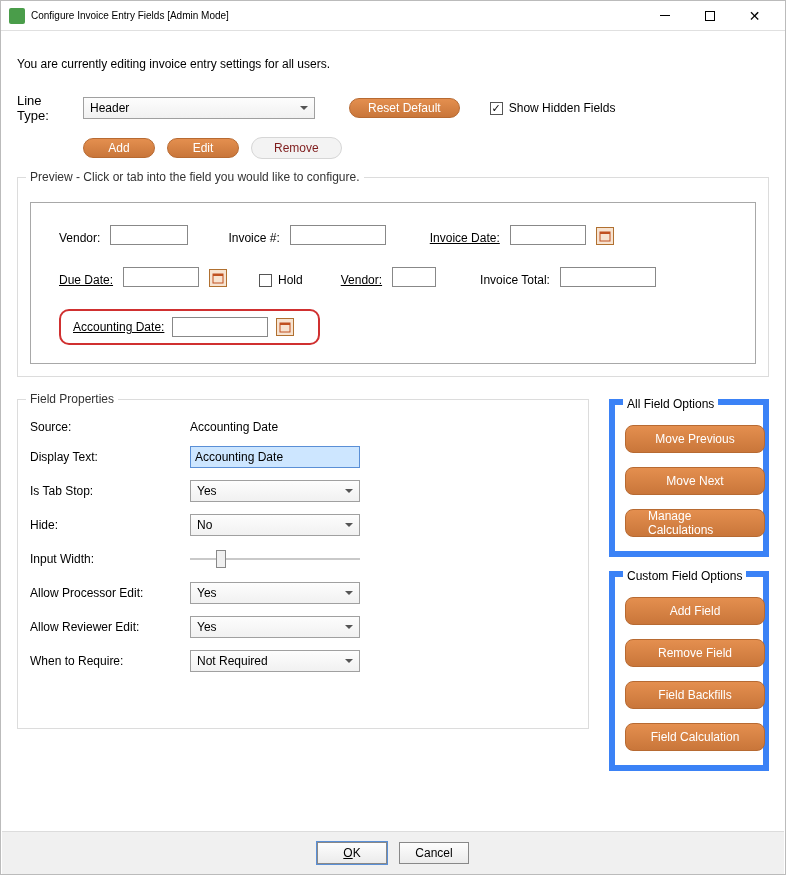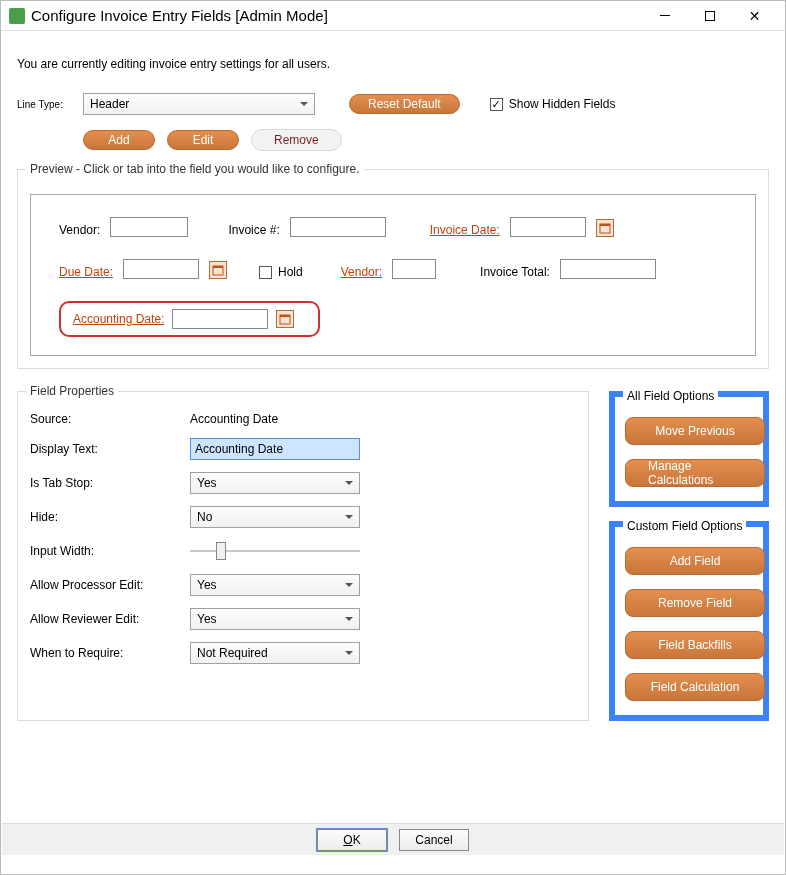--- a/index.html
+++ b/index.html
@@ -2,34 +2,34 @@
 <html><head>
   <meta charset="utf-8">
   <style>
     * { box-sizing: border-box; font-family: "Segoe UI", Tahoma, sans-serif; }
     html, body { margin: 0; padding: 0; }
     body { width: 786px; height: 875px; background: #fff; font-size: 12px; color: #000; border: 1px solid #bbb; position: relative; }
 
     
     .titlebar { height: 30px; display: flex; align-items: center; padding: 0 8px; border-bottom: 1px solid #e0e0e0; }
     .app-icon { width: 16px; height: 16px; background: #4a9d4a; margin-right: 6px; border-radius: 2px; flex: none; }
-    .title-text { flex: 1; font-size: 15px; }
+    .title-text { flex: 1; font-size: 10px; }
     .win-btn { width: 45px; height: 30px; display: flex; align-items: center; justify-content: center; font-family: "Segoe MDL2 Assets", sans-serif; font-size: 10px; }
     .win-btn.close { }
     .win-stroke { width: 10px; height: 1px; background: #000; }
     .win-sq { width: 10px; height: 10px; border: 1px solid #000; }
     .win-x { font-size: 14px; line-height: 1; }
 
     .content { padding: 8px 16px 0 16px; }
 
     .intro { margin: 18px 0 22px 0; font-size: 12px; }
 
     .row { display: flex; align-items: center; gap: 6px; }
 
-    .lbl { font-size: 10px; }
+    .lbl { font-size: 13px; }
 
     
     .dropdown { position: relative; display: inline-flex; align-items: center; height: 22px; border: 1px solid #a0a0a0; background: linear-gradient(#fdfdfd,#f1f1f1); padding: 0 22px 0 6px; font-size: 12px; }
     .dropdown::after { content: ""; position: absolute; right: 6px; top: 50%; width: 0; height: 0; border-left: 4px solid transparent; border-right: 4px solid transparent; border-top: 4px solid #555; transform: translateY(-50%); }
 
     
     .btn-orange { background: linear-gradient(#e48f4f,#c9763a); color: #fff; border: 1px solid #b76a32; border-radius: 11px; height: 20px; display: inline-flex; align-items: center; justify-content: center; font-size: 12px; padding: 0 22px; cursor: default; }
     .btn-orange.wide { min-width: 140px; border-radius: 8px; height: 28px; }
     .btn-disabled { background: #f3f3f3; color: #7f1d1d; border: 1px solid #d6d6d6; border-radius: 11px; height: 22px; display: inline-flex; align-items: center; justify-content: center; font-size: 12px; padding: 0 22px; }
 
@@ -38,21 +38,21 @@
     .chk.checked::after { content: "✓"; font-size: 11px; line-height: 1; color: #000; }
 
     
     .group { border: 1px solid #dcdcdc; margin-top: 18px; padding: 14px 12px 12px 12px; position: relative; }
     .group > .legend { position: absolute; top: -8px; left: 8px; background: #fff; padding: 0 4px; font-size: 12px; color: #333; }
 
     .preview-box { border: 1px solid #a8a8a8; padding: 22px 28px 18px 28px; margin-top: 10px; }
     .preview-row { display: flex; align-items: flex-end; gap: 10px; margin-bottom: 22px; flex-wrap: nowrap; }
     .preview-row:last-child { margin-bottom: 0; }
     .plabel { font-size: 12px; white-space: nowrap; }
-    .plabel.link { color: #c2410c; text-decoration: underline; }
+    .plabel.link { color: #000000; text-decoration: underline; }
     .pinput { height: 20px; border: 1px solid #888; background: #fff; padding: 0 4px; font-size: 12px; }
     .cal-btn { width: 18px; height: 18px; border: 1px solid #b07030; background: #f7e3d1; display: inline-flex; align-items: center; justify-content: center; }
     .cal-btn svg { display: block; }
 
     .selected-wrap { display: inline-flex; align-items: center; gap: 8px; border: 2px solid #d03030; border-radius: 10px; padding: 6px 24px 6px 12px; }
 
     
     .lower { display: flex; gap: 20px; margin-top: 22px; }
     .col-left { flex: 1; }
     .col-right { width: 160px; display: flex; flex-direction: column; gap: 14px; }
@@ -67,21 +67,21 @@
     .slider { position: relative; width: 170px; height: 22px; }
     .slider-track { position: absolute; left: 0; right: 0; top: 50%; height: 2px; background: #c9c9c9; transform: translateY(-50%); }
     .slider-thumb { position: absolute; top: 50%; width: 10px; height: 18px; background: #f0f0f0; border: 1px solid #888; transform: translate(-50%,-50%); }
 
     .side-group { border: 6px solid #3b82f6; padding: 20px 10px 14px 10px; position: relative; }
     .side-group .legend { position: absolute; top: -8px; left: 8px; background: #fff; padding: 0 4px; font-size: 12px; }
     .side-group .btn-orange { width: 138px; margin-bottom: 14px; }
     .side-group .btn-orange:last-child { margin-bottom: 0; }
 
     
-    .bottombar { position: absolute; left: 1px; right: 1px; bottom: 19px; height: 32px; border-top: 1px solid #dcdcdc; background: #f0f0f0; display: flex; align-items: center; justify-content: center; gap: 12px; }
+    .bottombar { position: absolute; left: 1px; right: 1px; bottom: 0; height: 43px; border-top: 1px solid #dcdcdc; background: #f0f0f0; display: flex; align-items: center; justify-content: center; gap: 12px; }
     .btn-std { min-width: 70px; height: 22px; border: 1px solid #888; background: linear-gradient(#fdfdfd,#ebebeb); font-size: 12px; display: inline-flex; align-items: center; justify-content: center; padding: 0 14px; }
     .btn-std.focus { outline: 1px solid #5a8fd6; outline-offset: 0; }
     .btn-std .ul { text-decoration: underline; }
   </style>
 </head>
 <body>
 
 <div class="titlebar">
   <div class="app-icon"></div>
   <div class="title-text">Configure Invoice Entry Fields [Admin Mode]</div>
@@ -233,20 +233,23 @@
       </div>
     </div>
 
     <div class="col-right">
       <div class="side-group">
         <span class="legend">All Field Options</span>
         <div class="btn-orange wide">
             <span>Move Previous</span>
           </div>
         <div class="btn-orange wide">
+            <span>Move Next</span>
+          </div>
+        <div class="btn-orange wide">
             <span>Manage Calculations</span>
           </div>
       </div>
 
       <div class="side-group">
         <span class="legend">Custom Field Options</span>
         <div class="btn-orange wide">
             <span>Add Field</span>
           </div>
         <div class="btn-orange wide">

